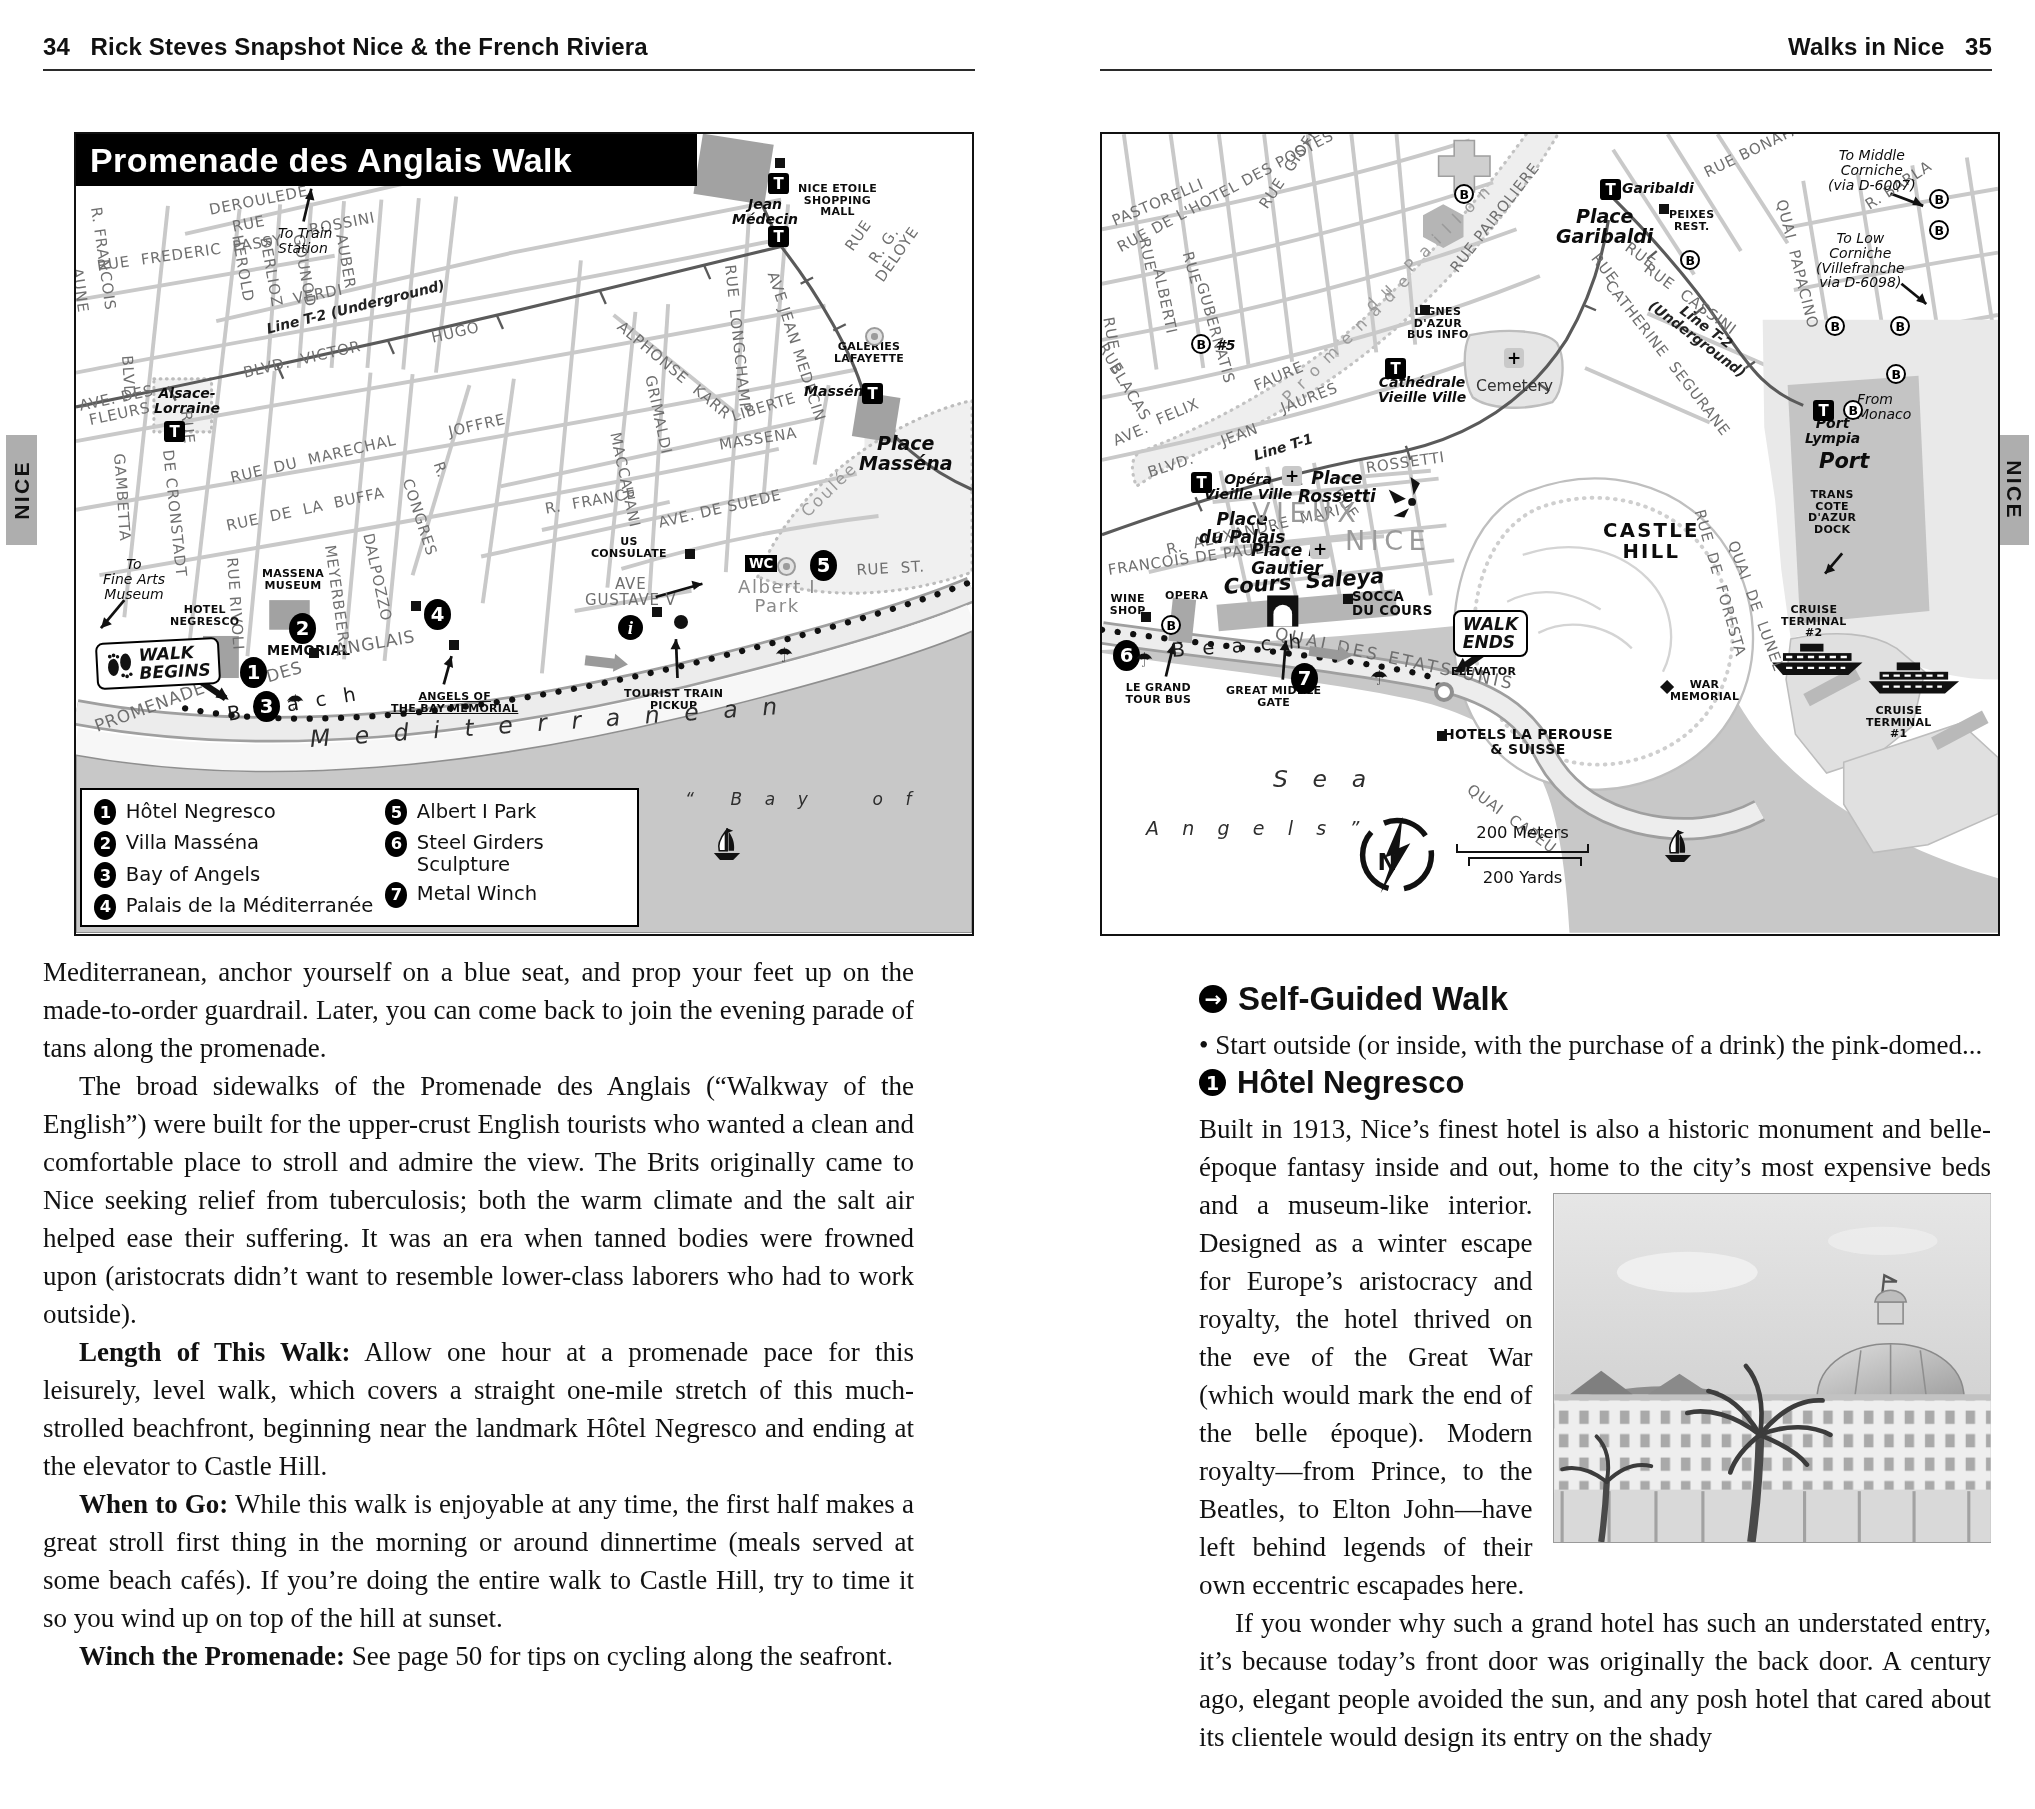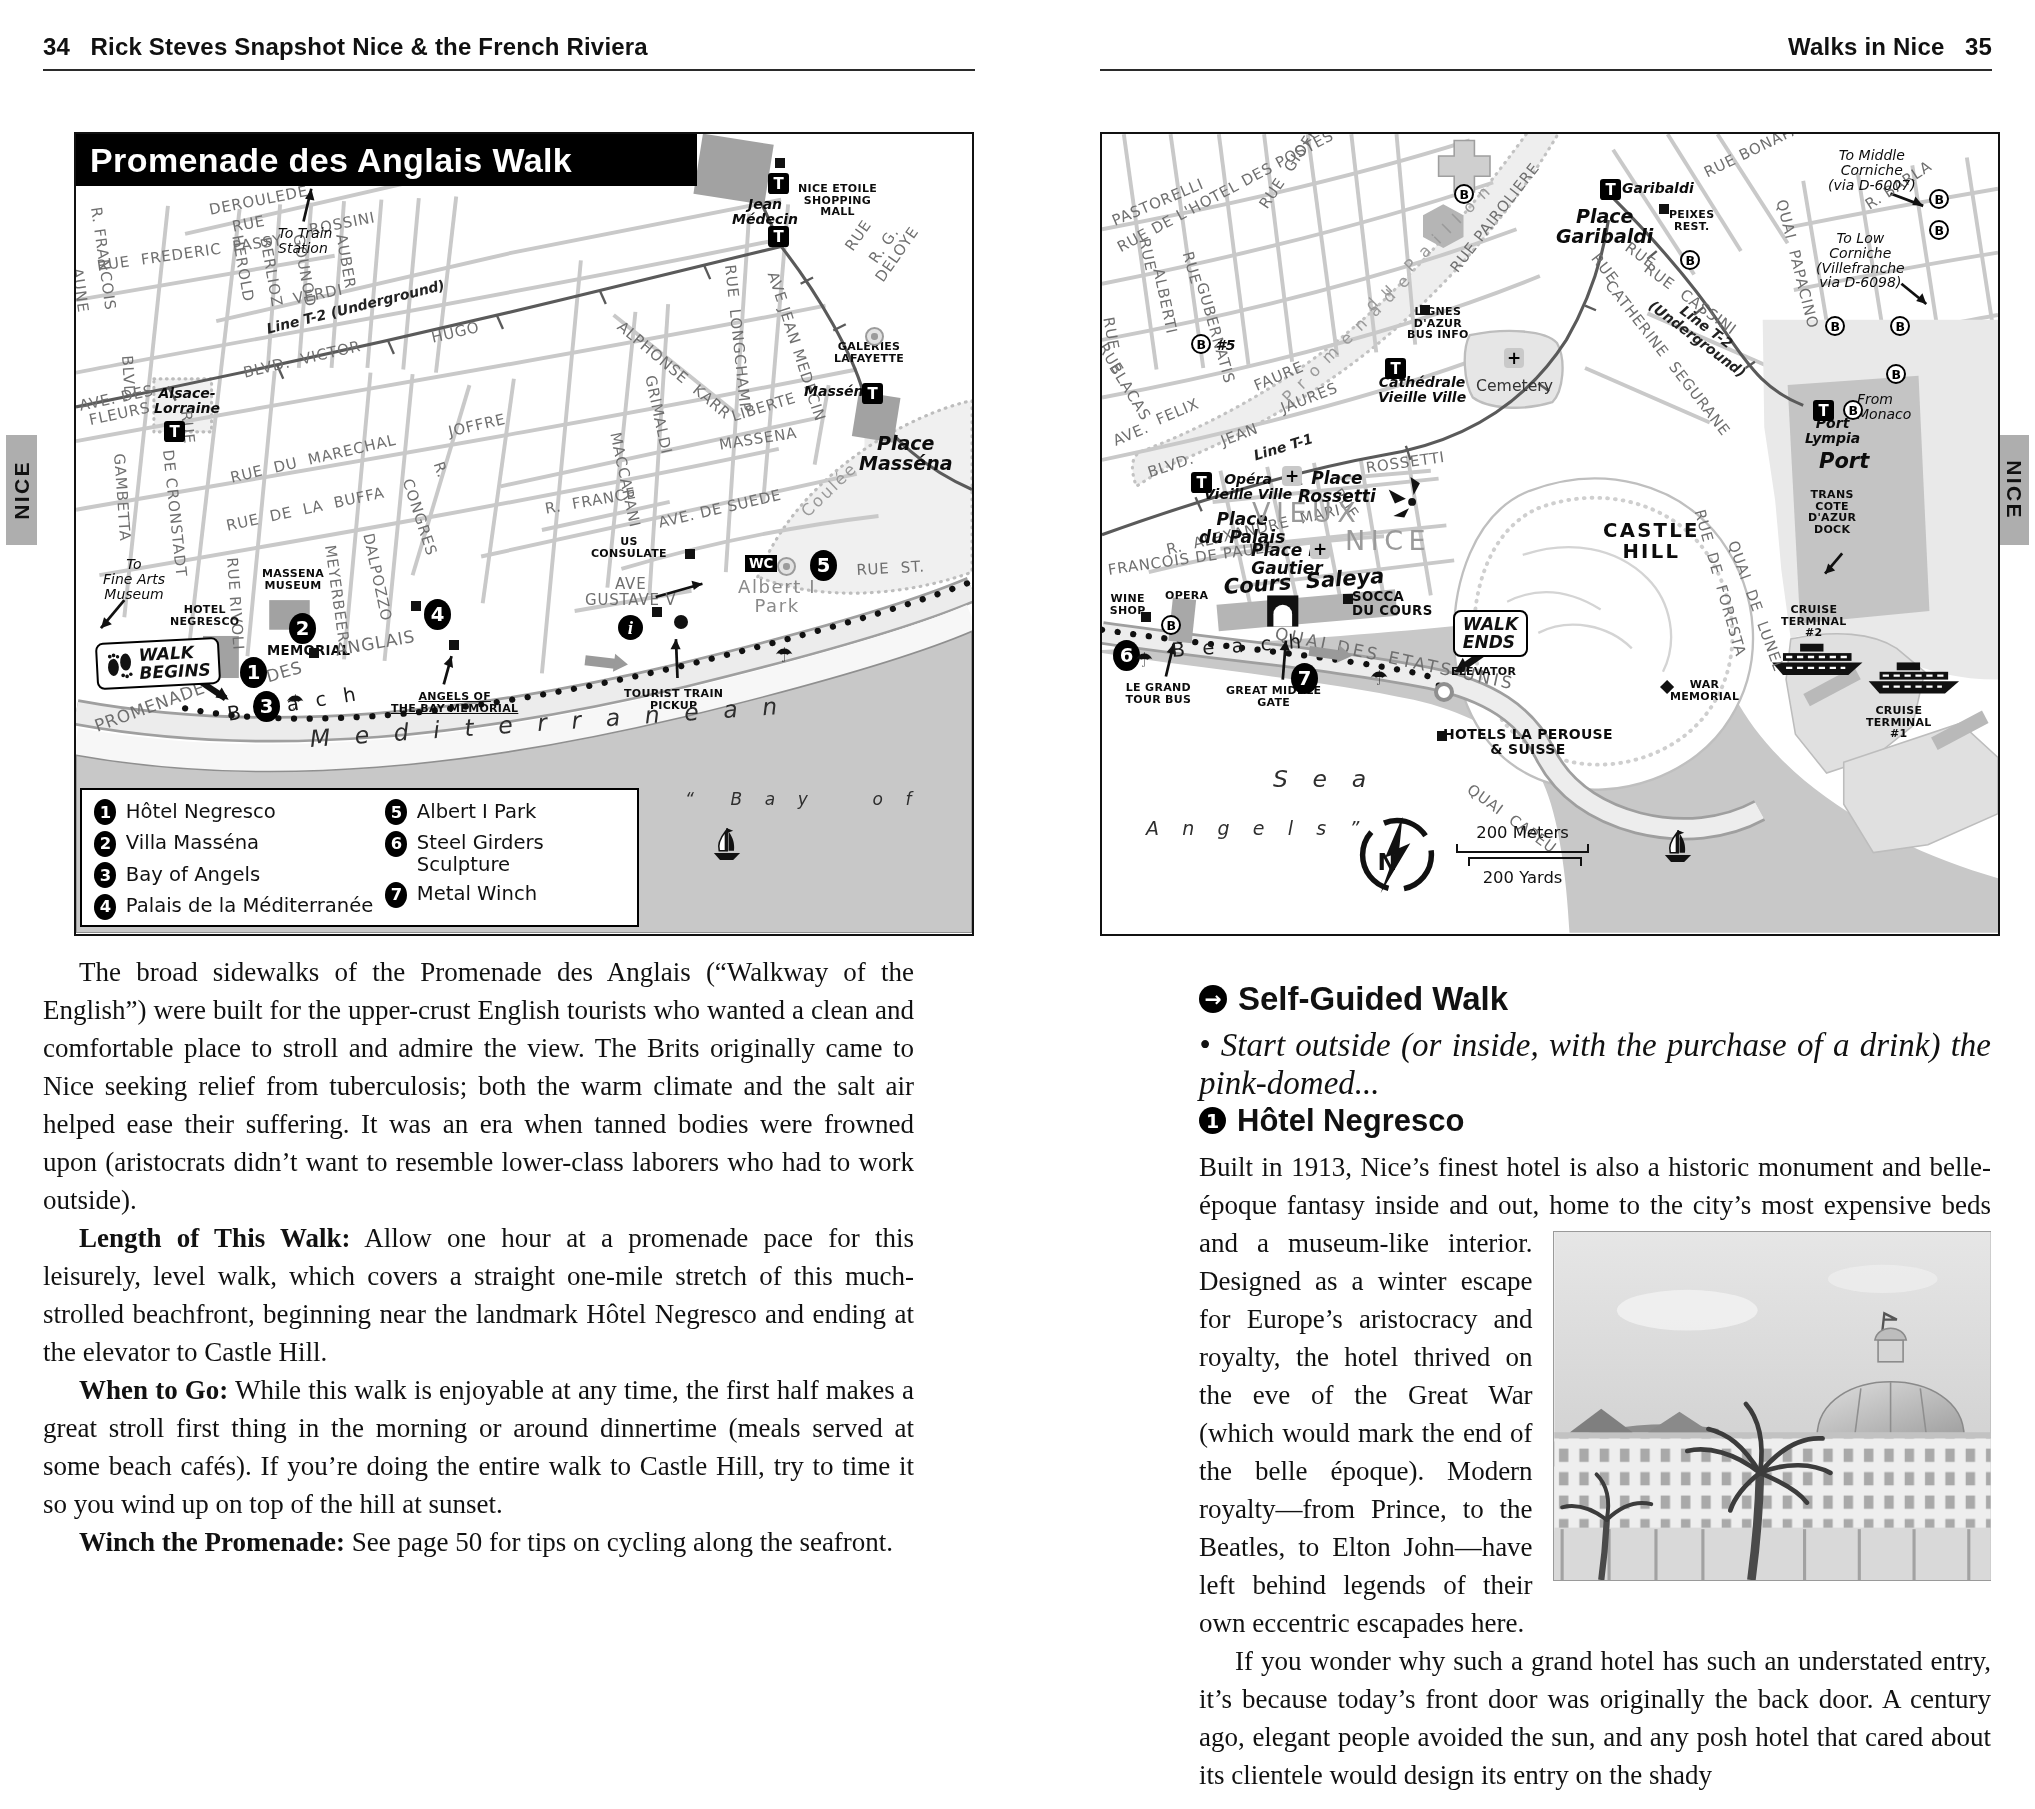--- a/index.html
+++ b/index.html
@@ -70,21 +70,21 @@
   .bp.ind{text-indent:36px;}
   .bp b{font-family:"Liberation Serif",serif;}
   
   .h-row{display:flex;align-items:center;gap:11px;margin:0 0 7.8px 0;}
   .h-icon{width:28px;height:28px;background:#000;border-radius:50%;color:#fff;display:flex;align-items:center;justify-content:center;
           font-family:"DejaVu Sans",sans-serif;font-weight:bold;font-size:20.4px;flex:0 0 auto;}
   .h1t{font-family:"Liberation Sans",sans-serif;font-weight:bold;font-size:33px;}
   .h2t{font-family:"Liberation Sans",sans-serif;font-weight:bold;font-size:31px;}
   .n-badge{width:27px;height:27px;background:#000;border-radius:50%;color:#fff;display:flex;align-items:center;justify-content:center;
           font-family:"DejaVu Sans",sans-serif;font-weight:bold;font-size:19px;flex:0 0 auto;}
-  .intro{font-style:italic;font-size:33px;margin:11px 0 33px 0;}
+  .intro{font-size:27px;margin:11px 0 33px 0;}
   .photo-wrap{float:right;width:438px;height:350px;margin:7.8px 0 6.3px 20.4px;border:0.8px solid #9a9a9a;box-sizing:border-box;}
   
   .compass{position:absolute;left:252px;top:678px;z-index:6;}
   .scalebar{position:absolute;left:354px;top:689px;z-index:6;font-family:"DejaVu Sans",sans-serif;font-size:16.4px;font-weight:500;width:133px;text-align:center;}
   .sline-m{border:2.3px solid #111;border-top:none;height:7px;margin-top:1.6px;}
   .sline-y{border:2.3px solid #111;border-bottom:none;height:7px;margin-bottom:1.6px;margin-top:4.7px;width:110px;margin-left:11.7px;}
 </style>
 </head>
 <body>
 
@@ -352,20 +352,21 @@
     <div class="boat" style="left: 634px; top: 690px;"><svg width="34" height="38" viewBox="0 0 44 48">
         <path d="M5,37 L39,37 L30,46 L13,46 Z" fill="#111"></path>
         <path d="M22,5 L22,35" stroke="#111" stroke-width="2.5"></path>
         <path d="M20,9 C12,19 10,27 12,34 L20,34 Z" fill="#fff" stroke="#111" stroke-width="2"></path>
         <path d="M24,9 C30,17 32,25 31,34 L24,34 Z" fill="#111"></path>
         <path d="M22,5 l8,3 l-8,3 Z" fill="#111"></path>
       </svg></div>
   </div>
 
 <div class="bodycol" id="body-left" style="left:43px;top:953px;width:871px;">
+    <p class="bp">Mediterranean, anchor yourself on a blue seat, and prop your feet up on the made-to-order guardrail. Later, you can come back to join the evening parade of tans along the promenade.</p>
     <p class="bp ind">The broad sidewalks of the Promenade des Anglais (“Walkway of the English”) were built for the upper-crust English tourists who wanted a clean and comfortable place to stroll and admire the view. The Brits originally came to Nice seeking relief from tuberculosis; both the warm climate and the salt air helped ease their suffering. It was an era when tanned bodies were frowned upon (aristocrats didn’t want to resemble lower-class laborers who had to work outside).</p>
     <p class="bp ind"><b>Length of This Walk:</b> Allow one hour at a promenade pace for this leisurely, level walk, which covers a straight one-mile stretch of this much-strolled beachfront, beginning near the landmark Hôtel Negresco and ending at the elevator to Castle Hill.</p>
     <p class="bp ind"><b>When to Go:</b> While this walk is enjoyable at any time, the first half makes a great stroll first thing in the morning or around dinnertime (meals served at some beach cafés). If you’re doing the entire walk to Castle Hill, try to time it so you wind up on top of the hill at sunset.</p>
     <p class="bp ind"><b>Winch the Promenade:</b> See page 50 for tips on cycling along the seafront.</p>
   </div>
 
 <div class="runhead" style="right:43px;">
   <span>Walks in Nice</span>
   <span>35</span>
 </div>

